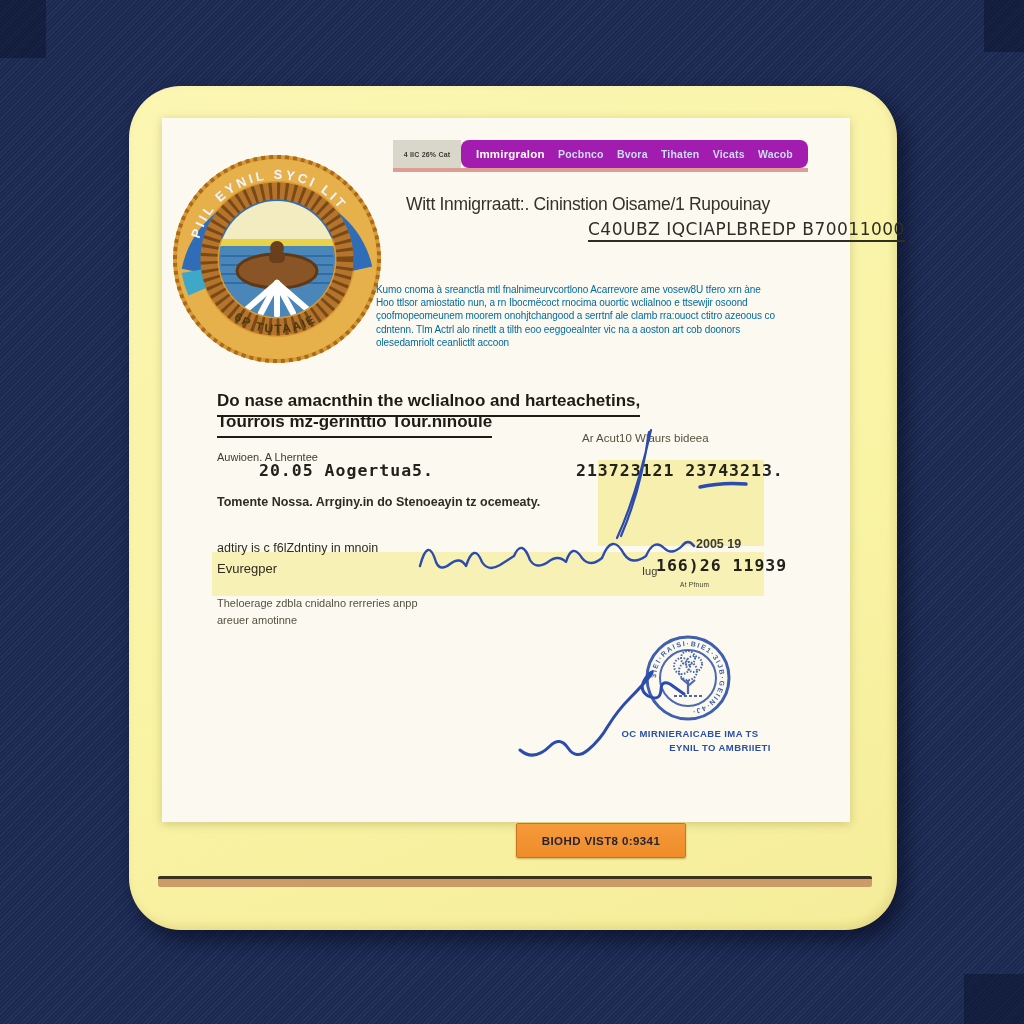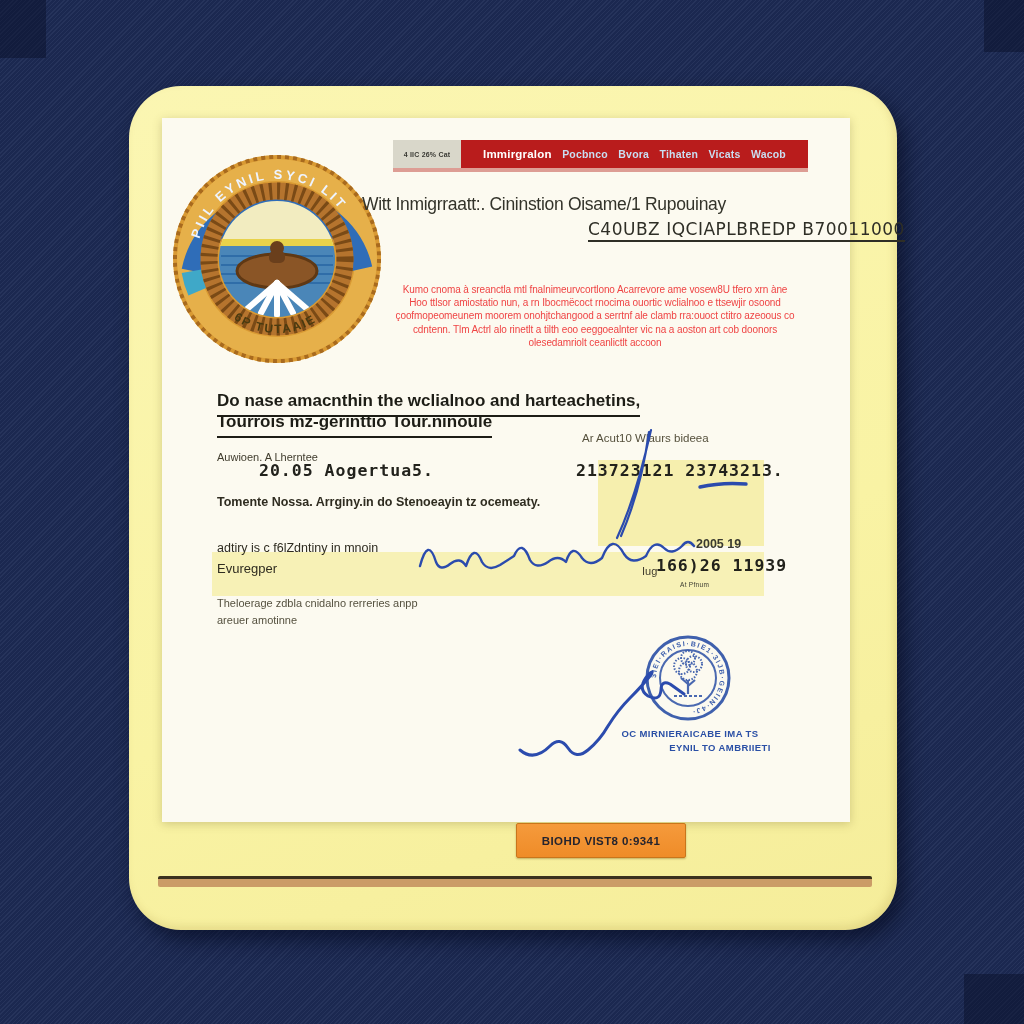--- a/index.html
+++ b/index.html
@@ -32,35 +32,35 @@
   }
   .doc *{position:absolute;}
 
   
   .navbar{left:231px;top:22px;width:415px;height:28px;display:flex;align-items:stretch;}
   .nav-tab{
     width:68px;background:#d9d7ca;color:#3a3a34;font-size:7px;font-weight:bold;
     display:flex;align-items:center;justify-content:center;letter-spacing:0.2px;position:relative;
   }
   .nav-bar-items{
-    flex:1;background:#b91c1c;display:flex;align-items:center;
-    justify-content:space-between;padding:0 22px;position:relative;
+    flex:1;background:#a21caf;display:flex;align-items:center;
+    justify-content:space-between;padding:0 15px;position:relative;border-radius:8px;
   }
   .nav-item{font-size:10.5px;color:#c9def2;font-weight:bold;letter-spacing:0.2px;position:relative;white-space:nowrap;}
   .nav-item.first{color:#ffffff;font-size:11.5px;}
   .nav-underline{left:231px;top:50px;width:415px;height:4px;background:#dd9d94;}
 
   
-  .title1{left:200px;top:76px;width:452px;text-align:left;font-size:17.5px;color:#33332a;letter-spacing:-0.3px;white-space:nowrap;}
+  .title1{left:200px;top:76px;width:452px;text-align:center;font-size:17.5px;color:#33332a;letter-spacing:-0.3px;white-space:nowrap;}
   .title2{left:200px;top:101px;width:452px;text-align:center;font-size:17px;color:#2e2e26;
           font-family:"DejaVu Sans",sans-serif;letter-spacing:0.5px;white-space:nowrap;}
   .title2 span{border-bottom:2px solid #2e2e26;padding-bottom:1px;}
 
   
-  .paragraph{left:214px;top:165px;width:438px;color:#ef4444;text-align:center;}
+  .paragraph{left:214px;top:165px;width:438px;color:#0369a1;}
   .paragraph div{position:static;font-size:10px;line-height:13.2px;white-space:nowrap;letter-spacing:-0.1px;}
 
   
   .heading{left:55px;top:272px;width:500px;font-size:17px;font-weight:bold;color:#1d1d16;line-height:21px;}
   .heading .ul{border-bottom:2.5px solid #1d1d16;padding-bottom:4px;}
   .right-note{left:420px;top:314px;font-size:11.5px;color:#55503c;white-space:nowrap;}
 
   
   .lbl-small{font-size:11px;color:#3f3b2c;white-space:nowrap;}
   .ocr{font-family:"DejaVu Sans Mono",monospace;font-weight:bold;color:#22221c;font-size:16.5px;letter-spacing:1px;white-space:nowrap;}

